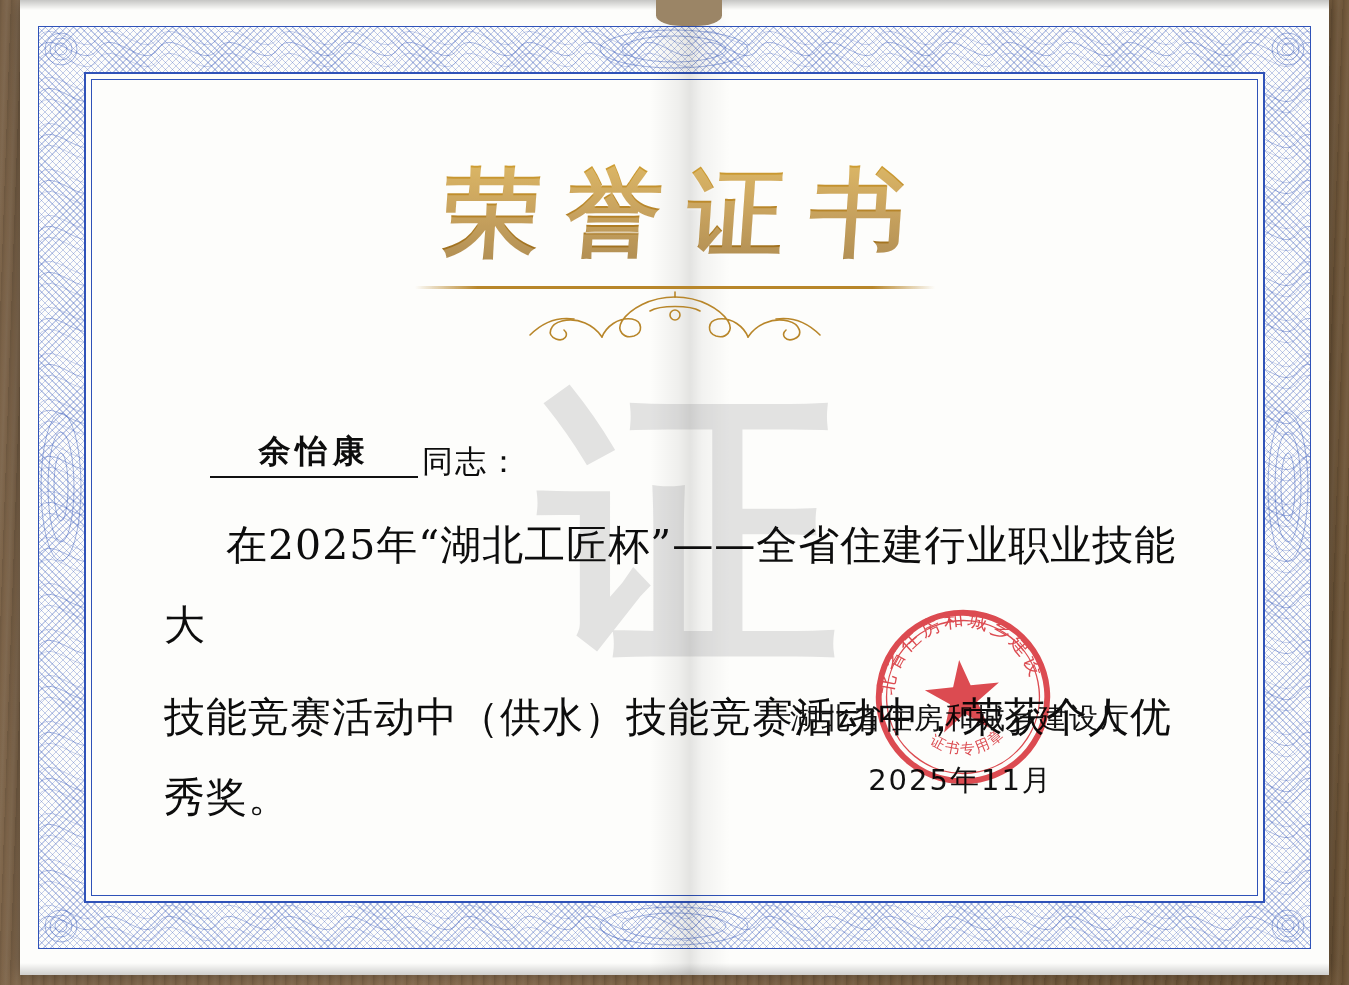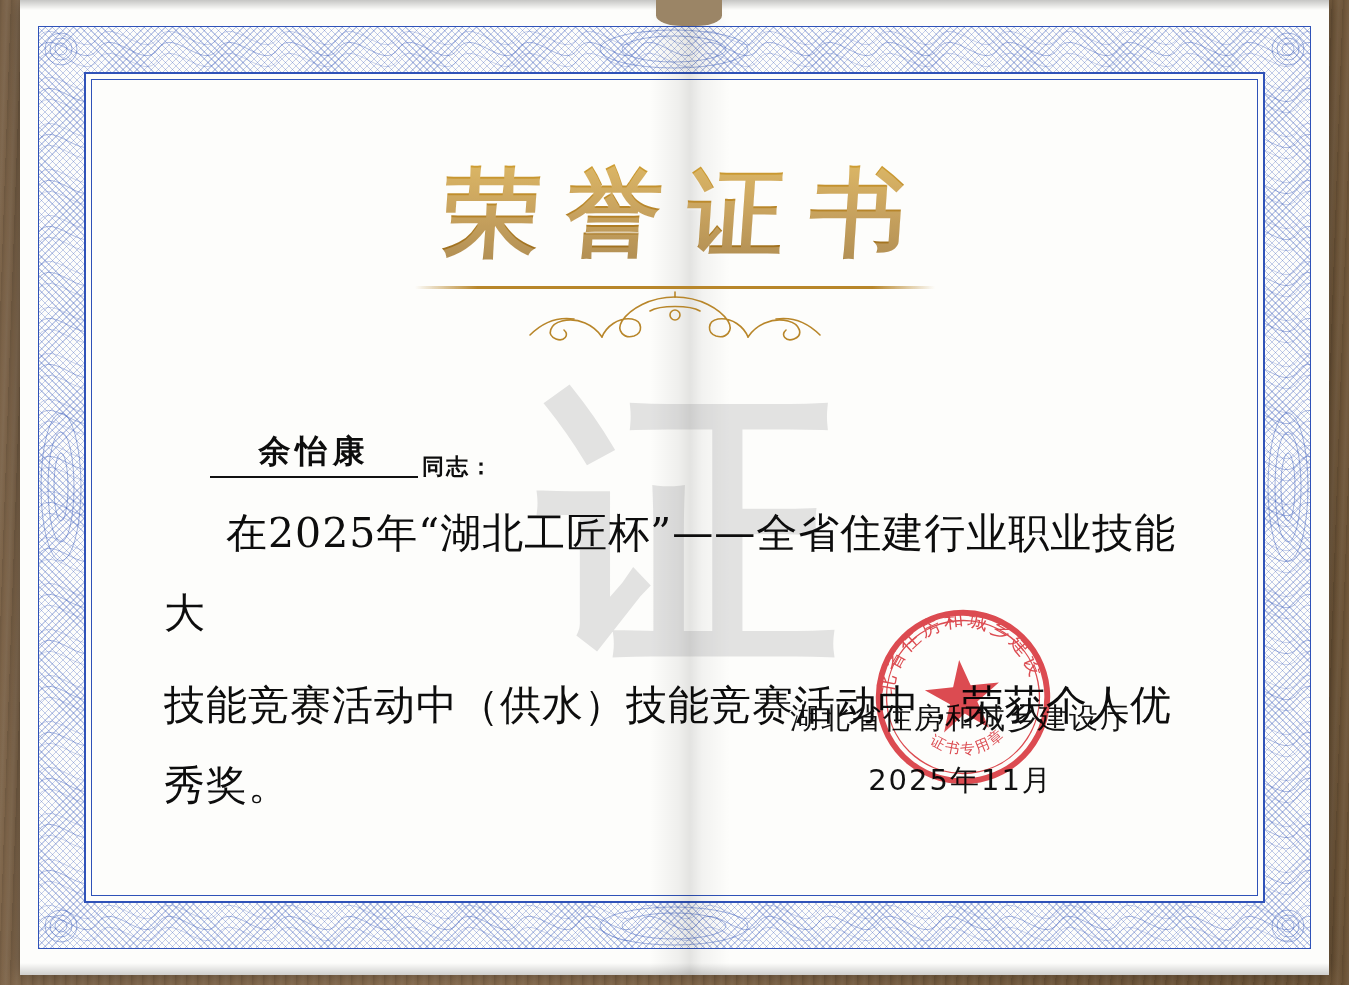--- a/index.html
+++ b/index.html
@@ -196,35 +196,35 @@
     right: 14px;
     top: 330px;
     z-index: 4;
     color: #0d0d0d;
     font-family: "DejaVu Serif", serif;
   }
   .recipient-line {
     display: flex;
     align-items: flex-end;
     margin-left: 58px;
-    margin-bottom: 16px;
+    margin-bottom: 28px;
   }
   .recipient-name {
     font-size: 32px;
     font-weight: 600;
     letter-spacing: 5px;
     padding: 0 14px 2px 14px;
     border-bottom: 2px solid #111;
     min-width: 180px;
     text-align: center;
     font-family: "DejaVu Serif", serif;
   }
   .recipient-suffix {
-    font-size: 22px;
-    font-weight: 700;
+    font-size: 31px;
+    font-weight: 400;
     letter-spacing: 2px;
     padding-left: 4px;
     line-height: 1.1;
   }
   .para {
     font-size: 41px;
     font-weight: 400;
     line-height: 1.95;
     letter-spacing: 1px;
     text-indent: 62px;

